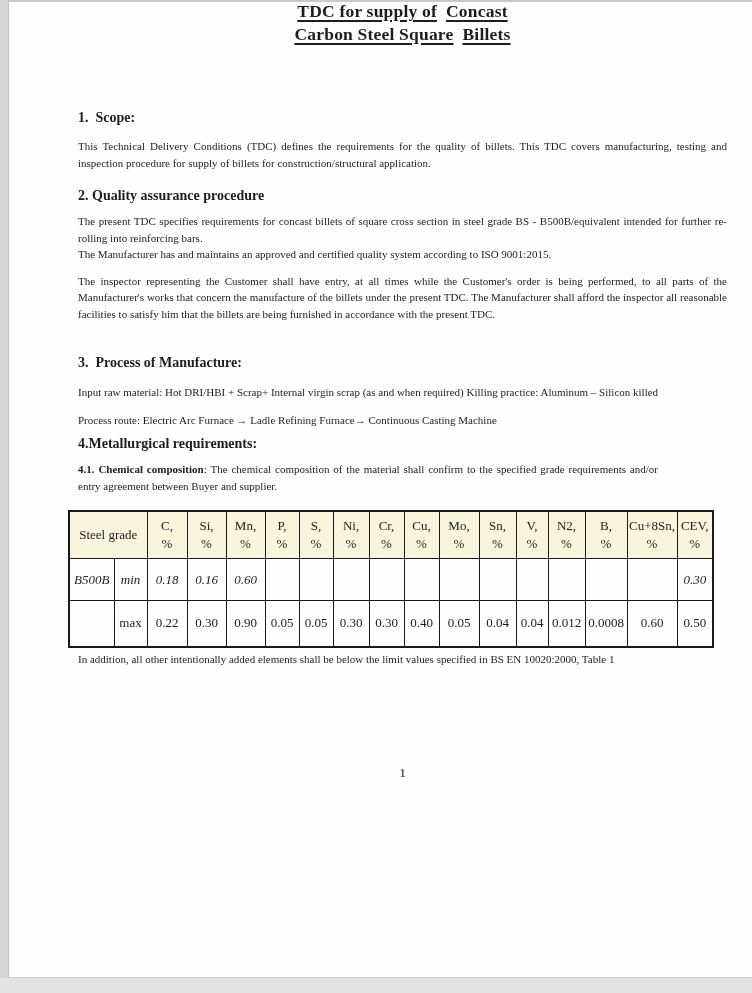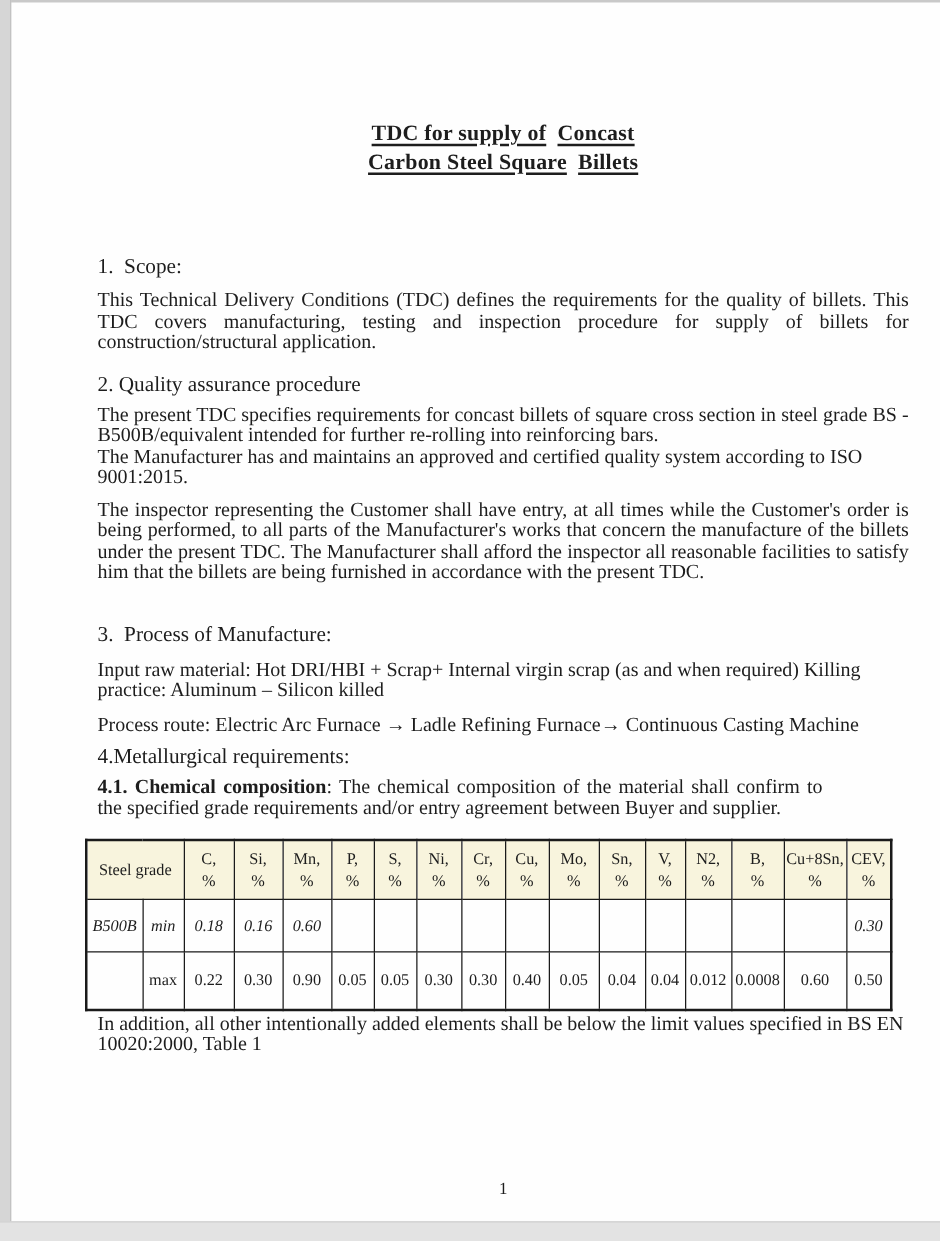--- a/index.html
+++ b/index.html
@@ -27,37 +27,36 @@
     border-top: 1px solid #d0d0d0;
   }
   .page {
     position: absolute; left: 0; top: 0;
     width: 752px; height: 993px;
   }
   .content {
     padding: 0 25px 0 78px;
   }
   .title-block {
-    padding-top: 95px;
     text-align: center;
     font-weight: bold;
     font-size: 17.5px;
     line-height: 23px;
     letter-spacing: 0.2px;
   }
   .title-block .u {
     text-decoration: underline;
     text-decoration-thickness: 2px;
     text-underline-offset: 3px;
   }
   .title-block .gap-a { margin-right: 9px; }
-  p { margin: 0; font-size: 16px; line-height: 16.5px; }
+  p { margin: 0; font-size: 11px; line-height: 16.5px; }
   .heading {
-    font-weight: normal;
-    font-size: 17px;
+    font-weight: bold;
+    font-size: 14px;
     line-height: 17px;
     white-space: pre-wrap;
   }
   .j { text-align: justify; }
   #s1h { margin-top: 63px; }
   #s1p { margin-top: 12px; }
   #s2h { margin-top: 16px; }
   #s2p1 { margin-top: 9px; }
   #s2p2 { margin-top: 0; }
   #s2p3 { margin-top: 10px; }

